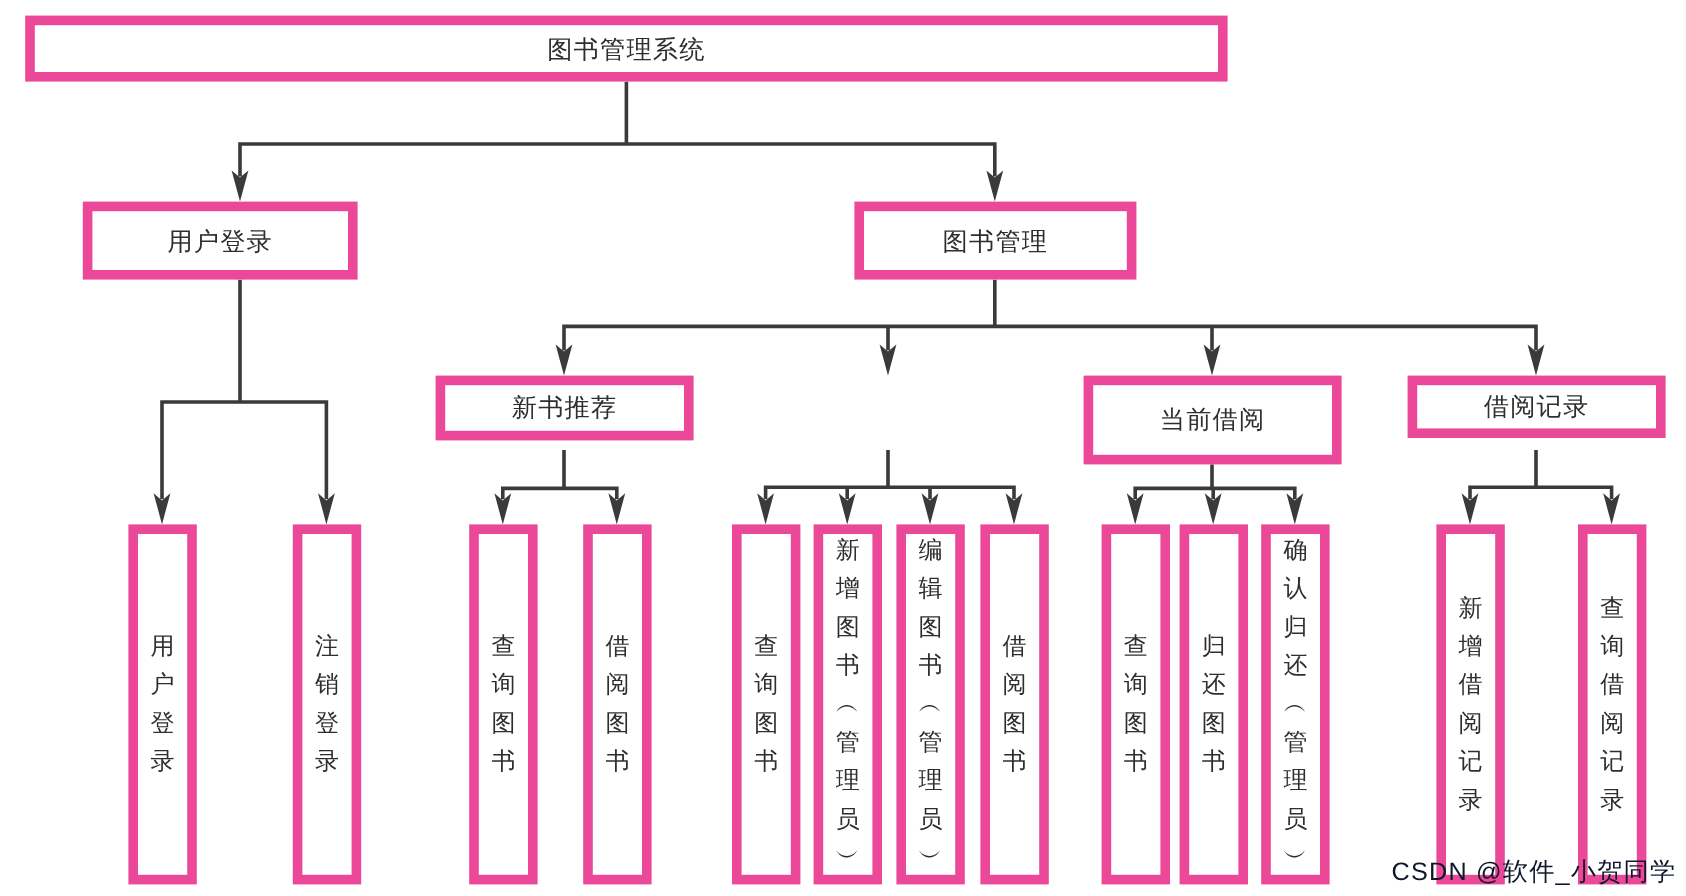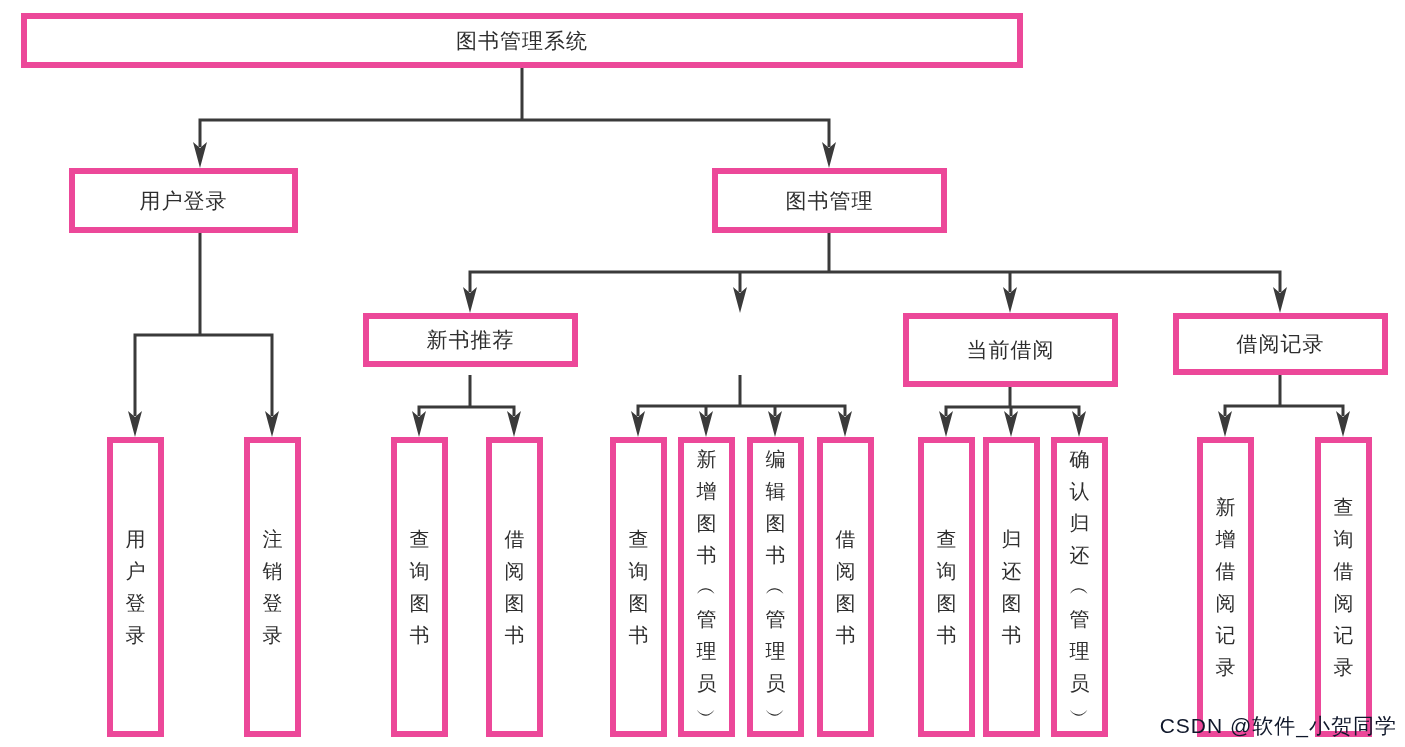--- a/index.html
+++ b/index.html
@@ -13,21 +13,21 @@
   }
   .connectors {
     position: absolute;
     left: 0; top: 0;
     width: 1405px; height: 747px;
     z-index: 1;
   }
   .node {
     position: absolute;
     background: #ffffff;
-    border: 6px solid #ec4899;
+    border: 8px solid #ec4899;
     box-sizing: border-box;
     display: flex;
     align-items: center;
     justify-content: center;
     z-index: 2;
   }
   .hlabel {
     font-size: 21px;
     color: #2e2e2e;
     letter-spacing: 1px;
@@ -115,21 +115,21 @@
   <div class="node" style="left:712px;top:168px;width:235px;height:65px">
     <span class="hlabel">图书管理</span>
   </div>
 
   <div class="node" style="left:363px;top:313px;width:215px;height:54px">
     <span class="hlabel">新书推荐</span>
   </div>
   <div class="node" style="left:903px;top:313px;width:215px;height:74px">
     <span class="hlabel">当前借阅</span>
   </div>
-  <div class="node" style="left:1173px;top:313px;width:215px;height:62px">
+  <div class="node" style="left:1173px;top:313px;width:215px;height:52px">
     <span class="hlabel">借阅记录</span>
   </div>
 
   <div class="node leaf" style="left:107px">
     <div class="vtext">
         <span class="vchar">用</span>
         <span class="vchar">户</span>
         <span class="vchar">登</span>
         <span class="vchar">录</span>
       </div>

